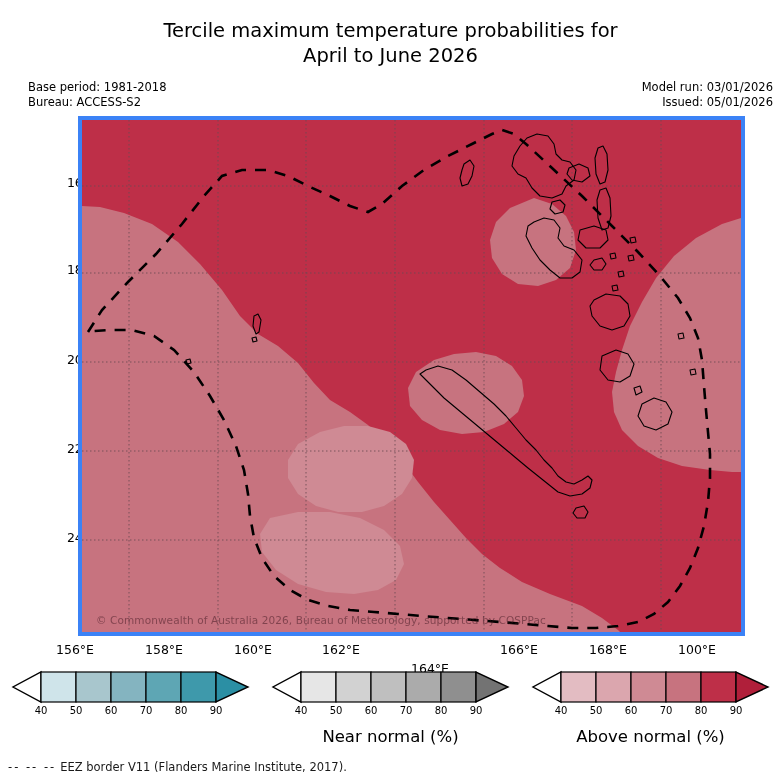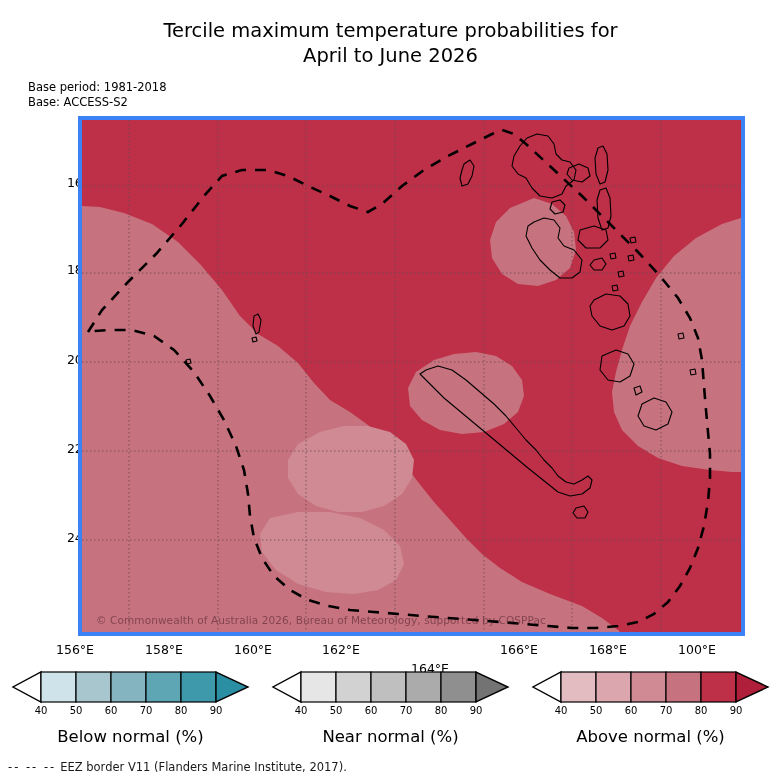--- a/index.html
+++ b/index.html
@@ -70,23 +70,27 @@
 </head>
 <body>
 
 <div id="root">
 
   <div class="title">Tercile maximum temperature probabilities for
 April to June 2026</div>
 
   <div class="meta meta-left">
     <div>Base period: 1981-2018</div>
-    <div>Base: ACCESS-S2</div>
-  </div>
-
+    <div>Bureau: ACCESS-S2</div>
+  </div>
+
+  <div class="meta meta-right">
+    <div>Model run: 03/01/2026</div>
+    <div>Issued: 05/01/2026</div>
+  </div>
 
   <div class="ytick" style="top:175px;">16°S</div>
   <div class="ytick" style="top:262px;">18°S</div>
   <div class="ytick" style="top:352px;">20°S</div>
   <div class="ytick" style="top:441px;">22°S</div>
   <div class="ytick" style="top:530px;">24°S</div>
 
   <div class="xtick" style="left:35px;">156°E</div>
   <div class="xtick" style="left:124px;">158°E</div>
   <div class="xtick" style="left:213px;">160°E</div>
@@ -229,21 +233,20 @@
       <polygon points="208,2 208,32 240,17" fill="#2b8fa4" stroke="#000" stroke-width="1.4"></polygon>
     </svg>
     <div class="cbar-ticks">
       <span style="left:33px;">40</span>
       <span style="left:68px;">50</span>
       <span style="left:103px;">60</span>
       <span style="left:138px;">70</span>
       <span style="left:173px;">80</span>
       <span style="left:208px;">90</span>
     </div>
-    <div class="cbar-caption">Below normal (%)</div>
   </div>
 
   <div class="cbar-group" style="left:268px; width:245px;">
     <svg class="cbar-svg" width="245" height="34" viewBox="0 0 245 34">
       <polygon points="33,2 33,32 5,17" fill="#ffffff" stroke="#000" stroke-width="1.4"></polygon>
       <rect x="33" y="2" width="35" height="30" fill="#e6e6e6" stroke="#000" stroke-width="1.2"></rect>
       <rect x="68" y="2" width="35" height="30" fill="#d2d2d2" stroke="#000" stroke-width="1.2"></rect>
       <rect x="103" y="2" width="35" height="30" fill="#bfbfbf" stroke="#000" stroke-width="1.2"></rect>
       <rect x="138" y="2" width="35" height="30" fill="#ababab" stroke="#000" stroke-width="1.2"></rect>
       <rect x="173" y="2" width="35" height="30" fill="#8f8f8f" stroke="#000" stroke-width="1.2"></rect>

